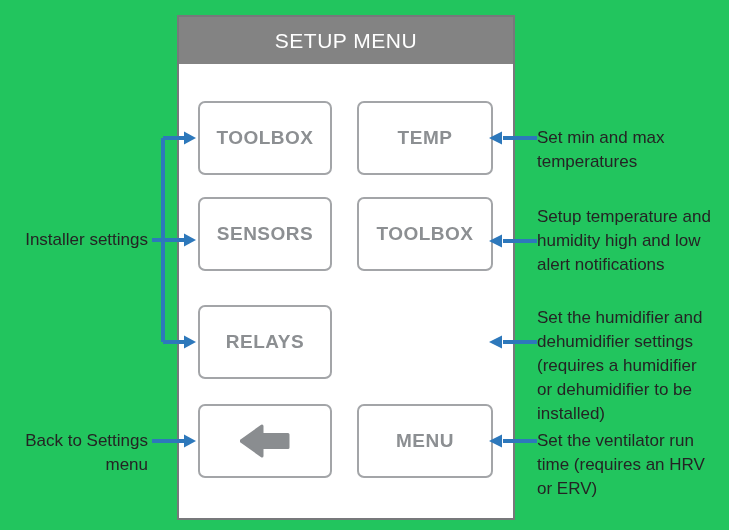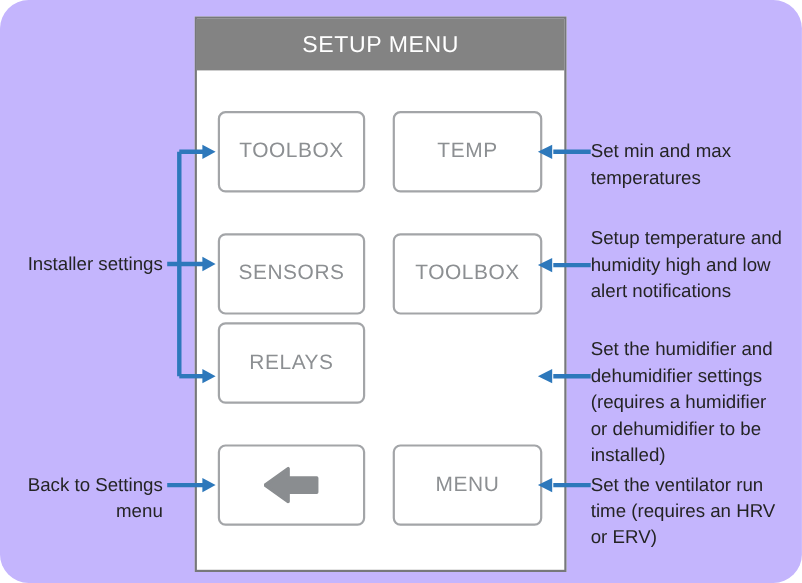--- a/index.html
+++ b/index.html
@@ -1,22 +1,21 @@
 <!DOCTYPE html>
 <html><head>
 <meta charset="utf-8">
 <style>
   html,body{margin:0;padding:0;background:#ffffff;}
   .canvas{
     position:relative;
     width:729px;height:530px;
-    background:#c4b5fd;
+    background:#22c55e;
     font-family:"Liberation Sans", sans-serif;
     overflow:hidden;
-    border-radius:26px;
   }
   
   .panel{
     position:absolute;left:177px;top:15px;
     width:338px;height:505px;
     box-sizing:border-box;
     border:2px solid #77787b;
     background:#ffffff;
   }
   .panel-header{
@@ -31,27 +30,27 @@
   .btn{
     position:absolute;height:74px;
     box-sizing:border-box;
     background:#ffffff;
     border:2px solid #a3a5a8;
     border-radius:7px;
     color:#8c8f92;
     font-size:19px;letter-spacing:0.5px;
     font-family:"Liberation Sans", sans-serif;
     display:flex;align-items:center;justify-content:center;
-    padding:0;cursor:pointer;
+    padding:0;cursor:pointer;font-weight:bold;
   }
   .c1{left:19px;width:134px;}
   .c2{left:178px;width:136px;}
   .r1{top:84px;}
-  .r2{top:195px;}
-  .r3{top:276px;}
+  .r2{top:180px;}
+  .r3{top:288px;}
   .r4{top:387px;}
   
   .connectors{
     position:absolute;left:0;top:0;width:729px;height:530px;
     pointer-events:none;z-index:5;
   }
   
   .note{
     position:absolute;
     font-size:17px;line-height:24px;

